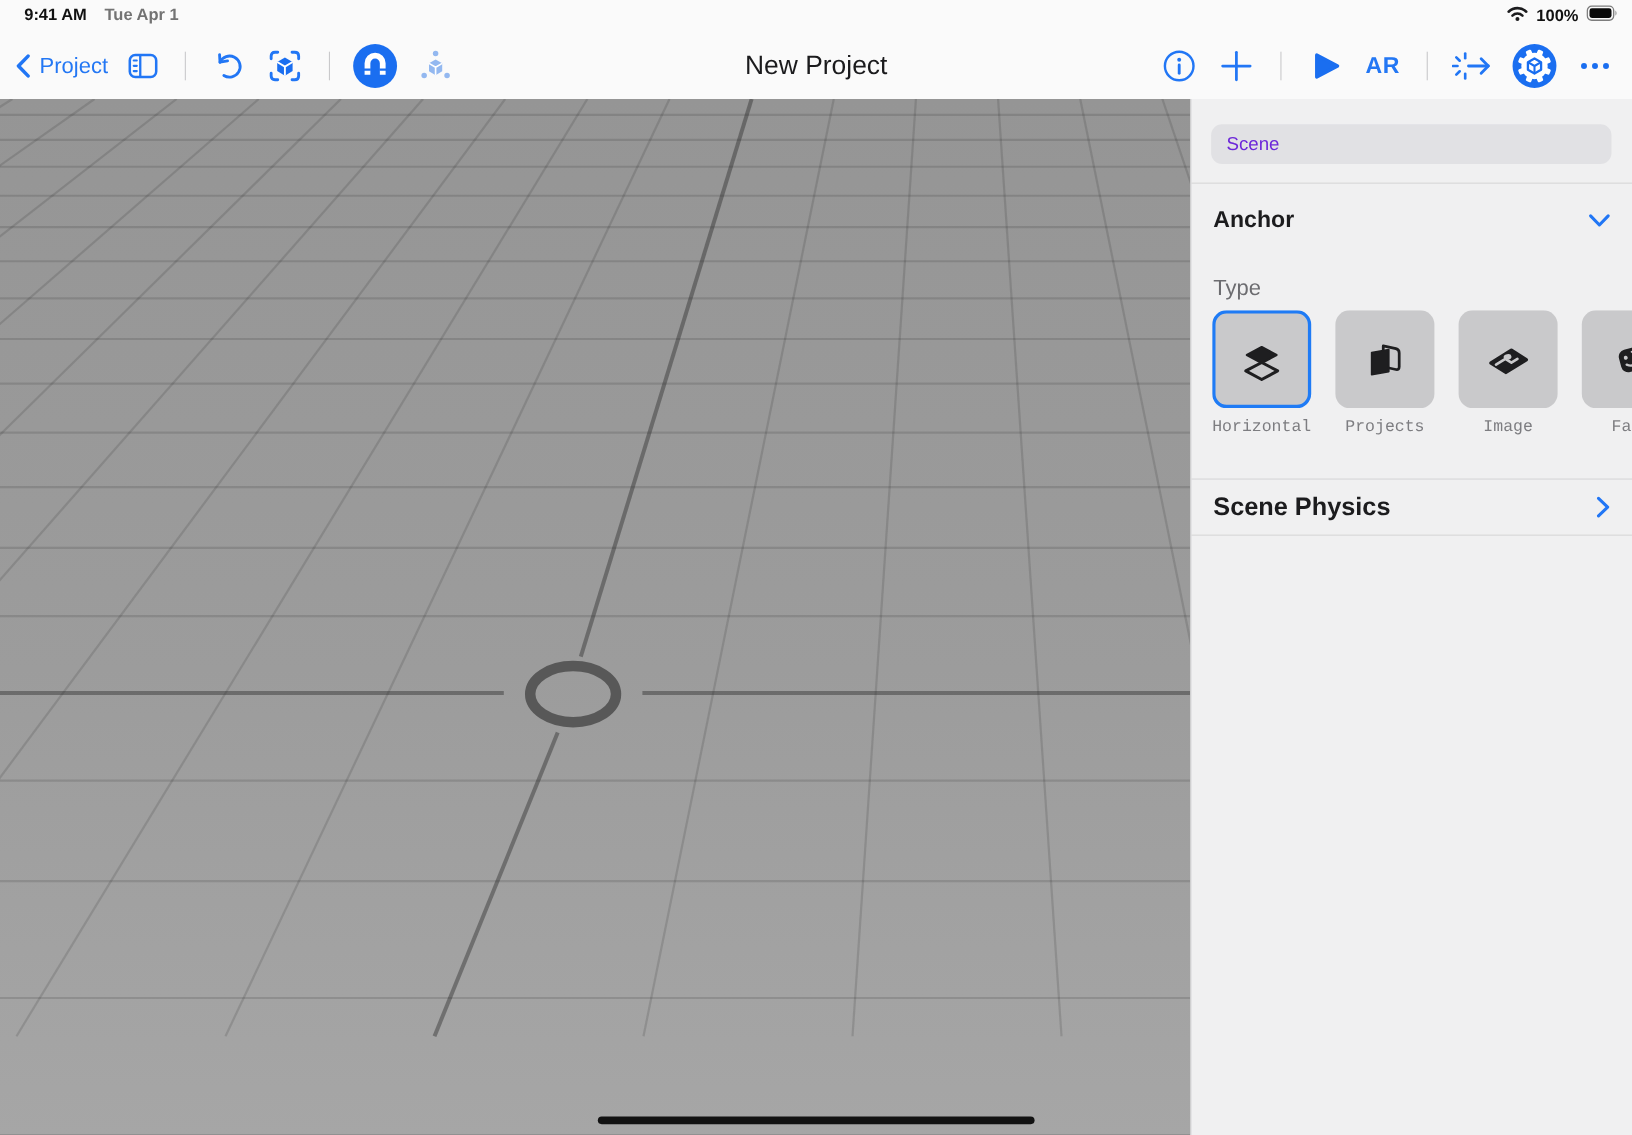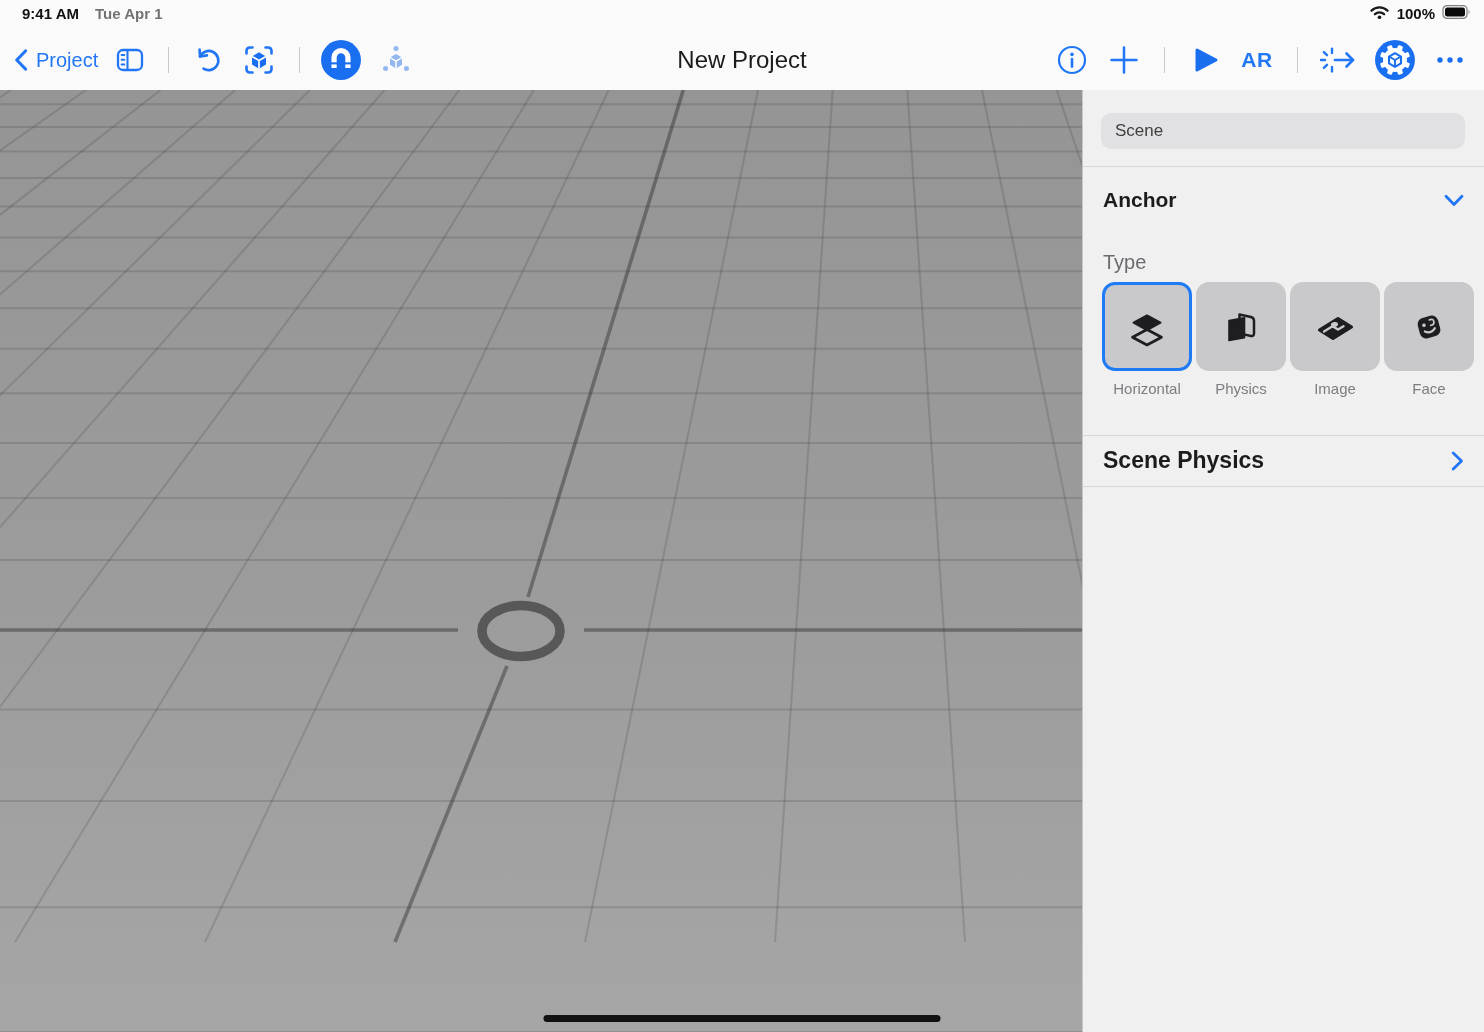--- a/index.html
+++ b/index.html
@@ -29,29 +29,29 @@
   .canvas { position:absolute; top:90px; left:0; width:1082px; height:942px;
             background:linear-gradient(180deg,#959595 0%, #9c9c9c 55%, #a6a6a6 100%); }
   .canvas svg { display:block; }
   .g-light { stroke:rgba(40,40,40,0.16); stroke-width:2; }
   .g-axis  { stroke:rgba(40,40,40,0.42); stroke-width:3.6; }
   .anchor-ring { fill:none; stroke:#4f4f4f; stroke-width:9.5; opacity:0.88; }
 
   
   .panel { position:absolute; top:90px; left:1082px; width:402px; height:942px; background:#f0f0f1; border-left:1px solid #c7c7c9; }
   .scene-field { position:absolute; top:23px; left:18px; width:364px; height:36px; background:#e1e1e4; border-radius:10px;
-                 display:flex; align-items:center; padding-left:14px; font-size:17px; color:#404040; cursor:text; }
+                 display:flex; align-items:center; padding-left:14px; font-size:17px; color:#6d28d9; cursor:text; }
   .p-div { position:absolute; left:0; right:0; height:1px; background:#d6d6d8; }
   .section-head { position:absolute; left:20px; right:20px; display:flex; align-items:center; justify-content:space-between; cursor:pointer; }
   .section-head .s-title { font-size:21px; font-weight:700; color:#1c1c1e; }
   .row-head { position:absolute; left:0; right:0; height:51px; display:flex; align-items:center; justify-content:space-between;
               padding:0 20px; cursor:pointer; }
   .row-head .s-title { font-size:23px; font-weight:700; color:#1c1c1e;text-align:right; }
   .type-label { position:absolute; left:20px; top:161px; font-size:20px; color:#6c6c70; }
-  .type-row { position:absolute; top:192px; left:19px; right:0; display:flex; gap:4px; overflow:hidden; }
+  .type-row { position:absolute; top:192px; left:19px; right:0; display:flex; gap:22px; overflow:hidden;font-family:Liberation Mono, monospace; }
   .type-item { width:90px; flex:0 0 90px; display:flex; flex-direction:column; align-items:center; cursor:pointer; }
   .type-tile { width:90px; height:89px; background:#c9c9cb; border-radius:13px; display:flex; align-items:center; justify-content:center; }
   .type-item.selected .type-tile { border:3px solid #1f7bf5; }
   .type-name { margin-top:9px; font-size:15px; color:#7d7d81; }
 
   
   .home-indicator { position:absolute; left:50%; transform:translateX(-50%); bottom:10px; width:397px; height:7px;
                     border-radius:4px; background:#121212; cursor:grab; z-index:10; }
   .icon-stroke { fill:none; stroke:#2176f5; stroke-linecap:round; stroke-linejoin:round; }
   .blk-stroke { fill:none; stroke:#1c1c1e; stroke-linecap:round; }
@@ -268,21 +268,21 @@
         </div>
         <div class="type-name">Horizontal</div>
       </div>
       <div class="type-item">
         <div class="type-tile">
           <svg width="46" height="46" viewBox="0 0 46 46">
             <path d="M21.5 10.5 L33 13 Q36 13.8 36 16.8 L36 29.5 Q36 32.5 33 31.9 L21.5 29.4 Z" fill="none" stroke="#1e1e20" stroke-width="2.5" stroke-linejoin="round"></path>
             <polygon points="11,16.5 26.5,13.8 26.5,33.8 11,36.5" fill="#1e1e20" stroke="#1e1e20" stroke-width="1.6" stroke-linejoin="round"></polygon>
           </svg>
         </div>
-        <div class="type-name">Physics</div>
+        <div class="type-name">Projects</div>
       </div>
       <div class="type-item">
         <div class="type-tile">
           <svg width="48" height="48" viewBox="0 0 48 48">
             <polygon points="8.5,27 27,15.5 40.5,24 22,35.5" fill="#1e1e20" stroke="#1e1e20" stroke-width="3.2" stroke-linejoin="round"></polygon>
             <ellipse cx="23.5" cy="21.5" rx="3.6" ry="2.5" fill="#c9c9cb" transform="rotate(-12 23.5 21.5)"></ellipse>
             <path d="M13 28.5 L21.5 23.2 L27 26.6 L32.5 23.2" fill="none" stroke="#c9c9cb" stroke-width="2.4" stroke-linecap="round" stroke-linejoin="round"></path>
           </svg>
         </div>
         <div class="type-name">Image</div>

